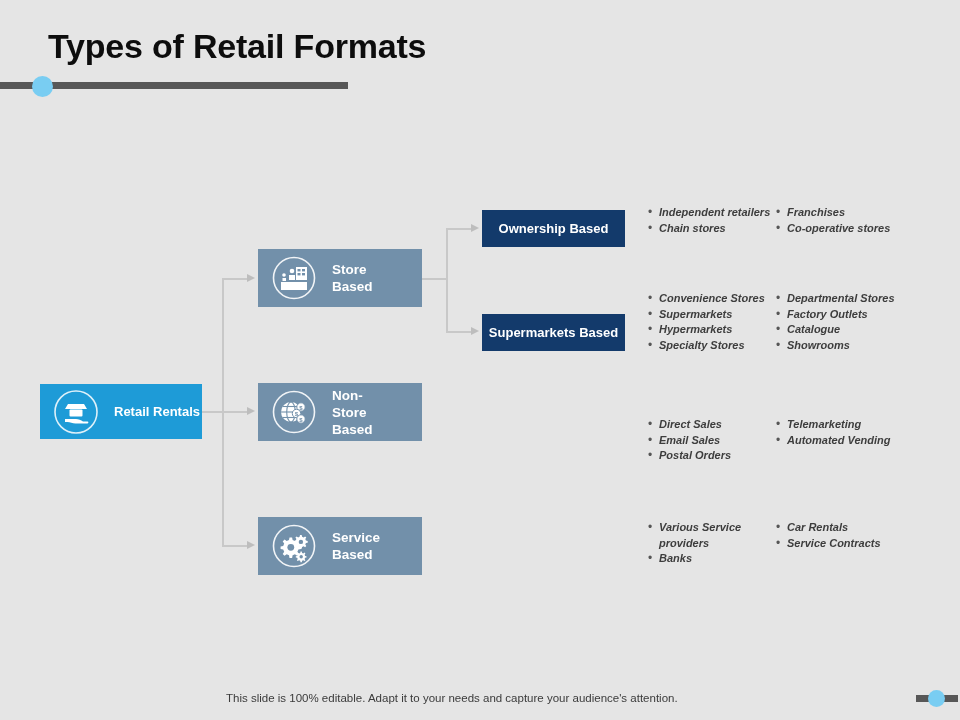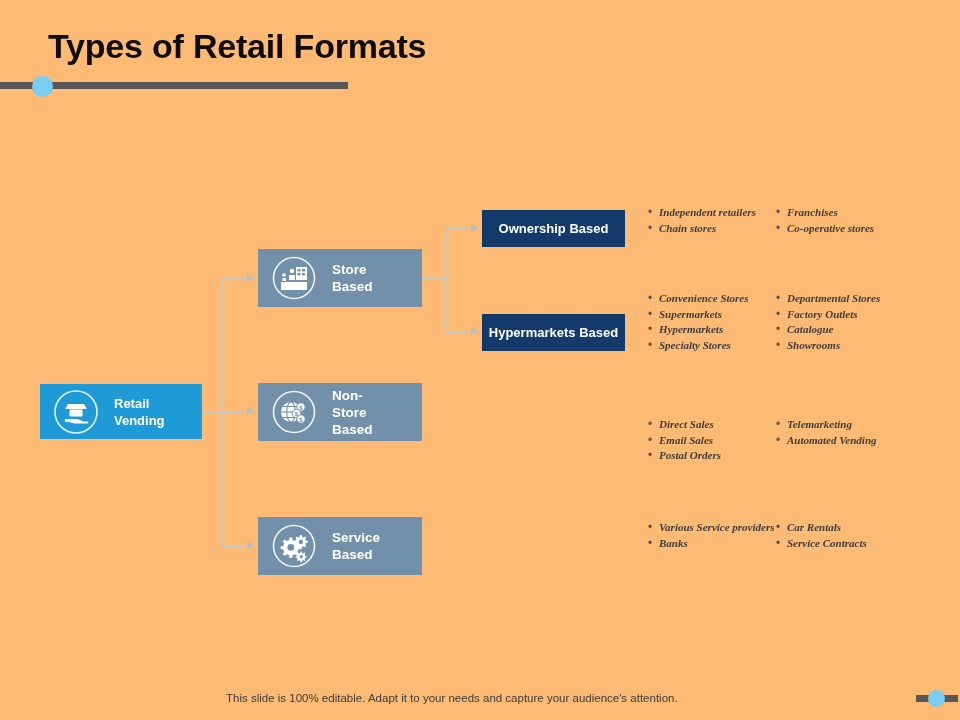--- a/index.html
+++ b/index.html
@@ -7,21 +7,21 @@
     padding: 0;
     background: #ffffff;
   }
   body {
     font-family: "Liberation Sans", sans-serif;
   }
   #slide {
     position: relative;
     width: 960px;
     height: 720px;
-    background: #fdba74;
+    background: #e5e5e5;
     overflow: hidden;
   }
 
   
   .title {
     position: absolute;
     left: 48px;
     top: 27px;
     font-size: 34px;
     font-weight: bold;
@@ -144,21 +144,21 @@
   }
   .bullet {
     flex: 0 0 auto;
     width: 11px;
     font-style: normal;
     font-weight: normal;
     color: #555555;
     font-size: 12px;
     line-height: 15.5px;
   }
-  .btext { flex: 1 1 auto; font-family: Liberation Serif, serif; }
+  .btext { flex: 1 1 auto; }
 
   .g1 { left: 648px; top: 205px; }
   .g2 { left: 648px; top: 291px; }
   .g3 { left: 648px; top: 417px; }
   .g4 { left: 648px; top: 520px; }
 
   
   .footer-text {
     position: absolute;
     left: 226px;
@@ -217,21 +217,21 @@
   <div class="node node-root">
     <div class="icon-wrap">
       <svg width="48" height="48" viewBox="0 0 48 48">
         <circle cx="24" cy="24" r="21" fill="none" stroke="#ffffff" stroke-width="1.6" opacity="0.85"></circle>
         <path d="M16 16 h16 l3 5 h-22 z" fill="#ffffff"></path>
         <rect x="17.5" y="21.5" width="13" height="7" rx="1" fill="#ffffff"></rect>
         <path d="M13 31 h11 c2.5 0 5 1.2 7 2.6 l4.5 0 c1.2 0 1.2 1.8 0 1.8 l-12 0 c-3 0-5.5-1.4-8-1.4 l-2.5 0 z" fill="#ffffff"></path>
       </svg>
     </div>
     <div class="node-label">
-      <div>Retail Vending</div>
+      <div>Retail Rentals</div>
     </div>
   </div>
 
   <div class="node node-gray node-store">
     <div class="icon-wrap">
       <svg width="48" height="48" viewBox="0 0 48 48">
         <circle cx="24" cy="24" r="20.5" fill="none" stroke="#ffffff" stroke-width="1.6" opacity="0.9"></circle>
         <rect x="26" y="13" width="11" height="13" fill="#ffffff"></rect>
         <rect x="27.5" y="15" width="3" height="2.4" fill="#7290aa"></rect>
         <rect x="32" y="15" width="3" height="2.4" fill="#7290aa"></rect>
@@ -297,21 +297,21 @@
     <div class="node-label">
       <div>Service</div>
         <div>Based</div>
     </div>
   </div>
 
   <div class="node-navy node-ownership">
     <span class="navy-label">Ownership Based</span>
   </div>
   <div class="node-navy node-merchandise">
-    <span class="navy-label">Hypermarkets Based</span>
+    <span class="navy-label">Supermarkets Based</span>
   </div>
 
   <div class="bgroup g1">
     <div class="bcol left">
       <div class="bitem">
           <span class="bullet">•</span>
           <span class="btext">Independent retailers</span>
         </div>
       <div class="bitem">
           <span class="bullet">•</span>

